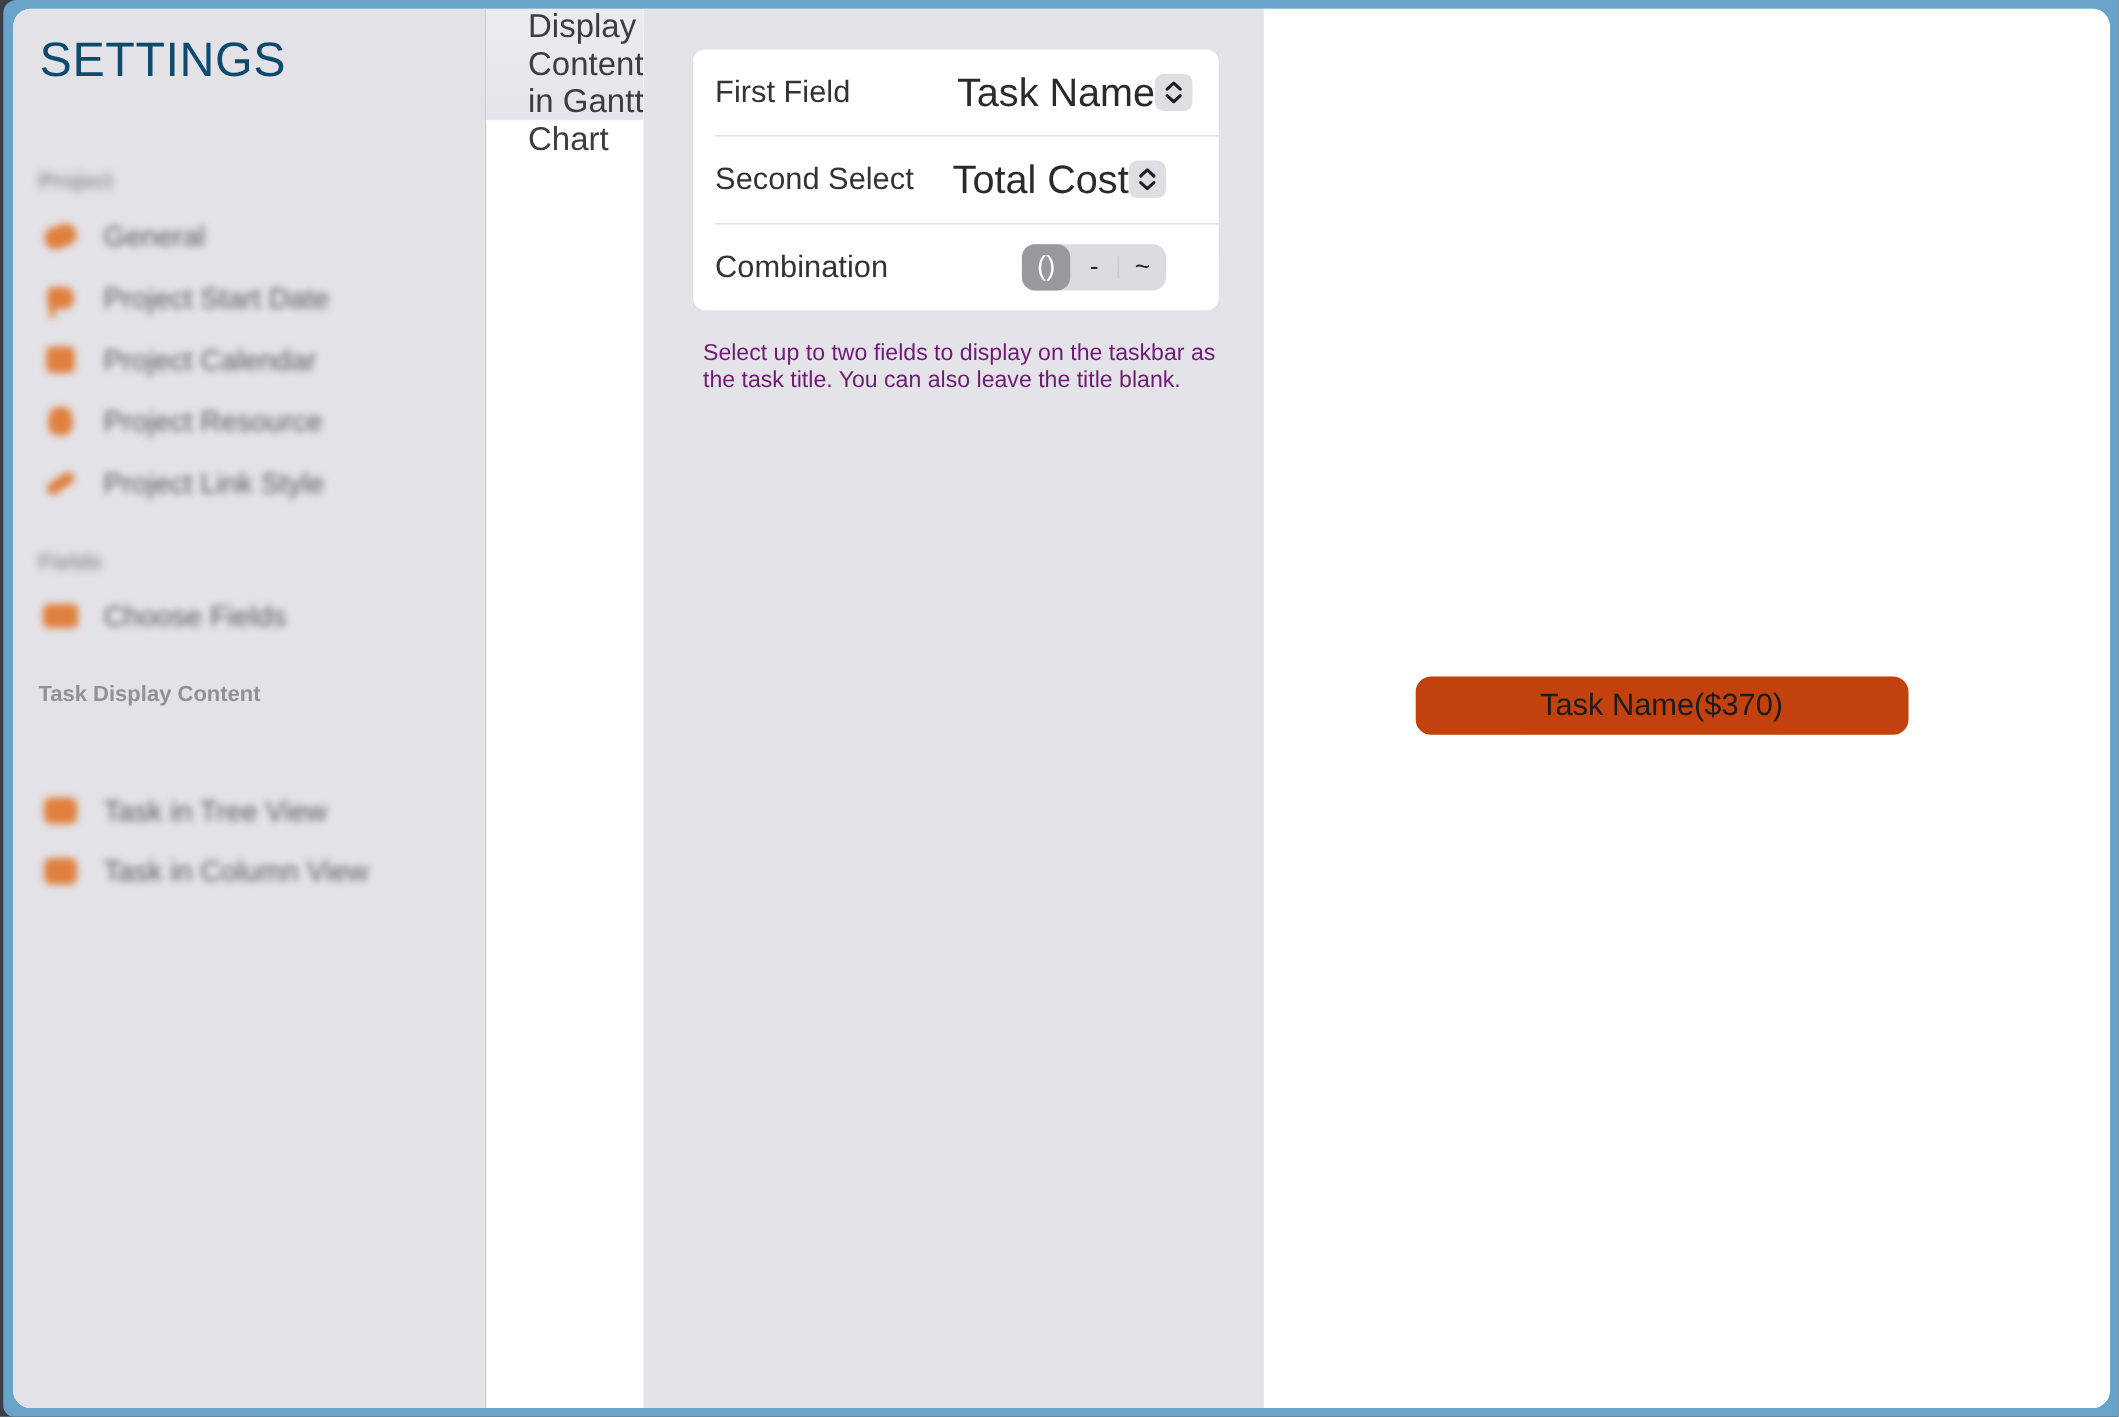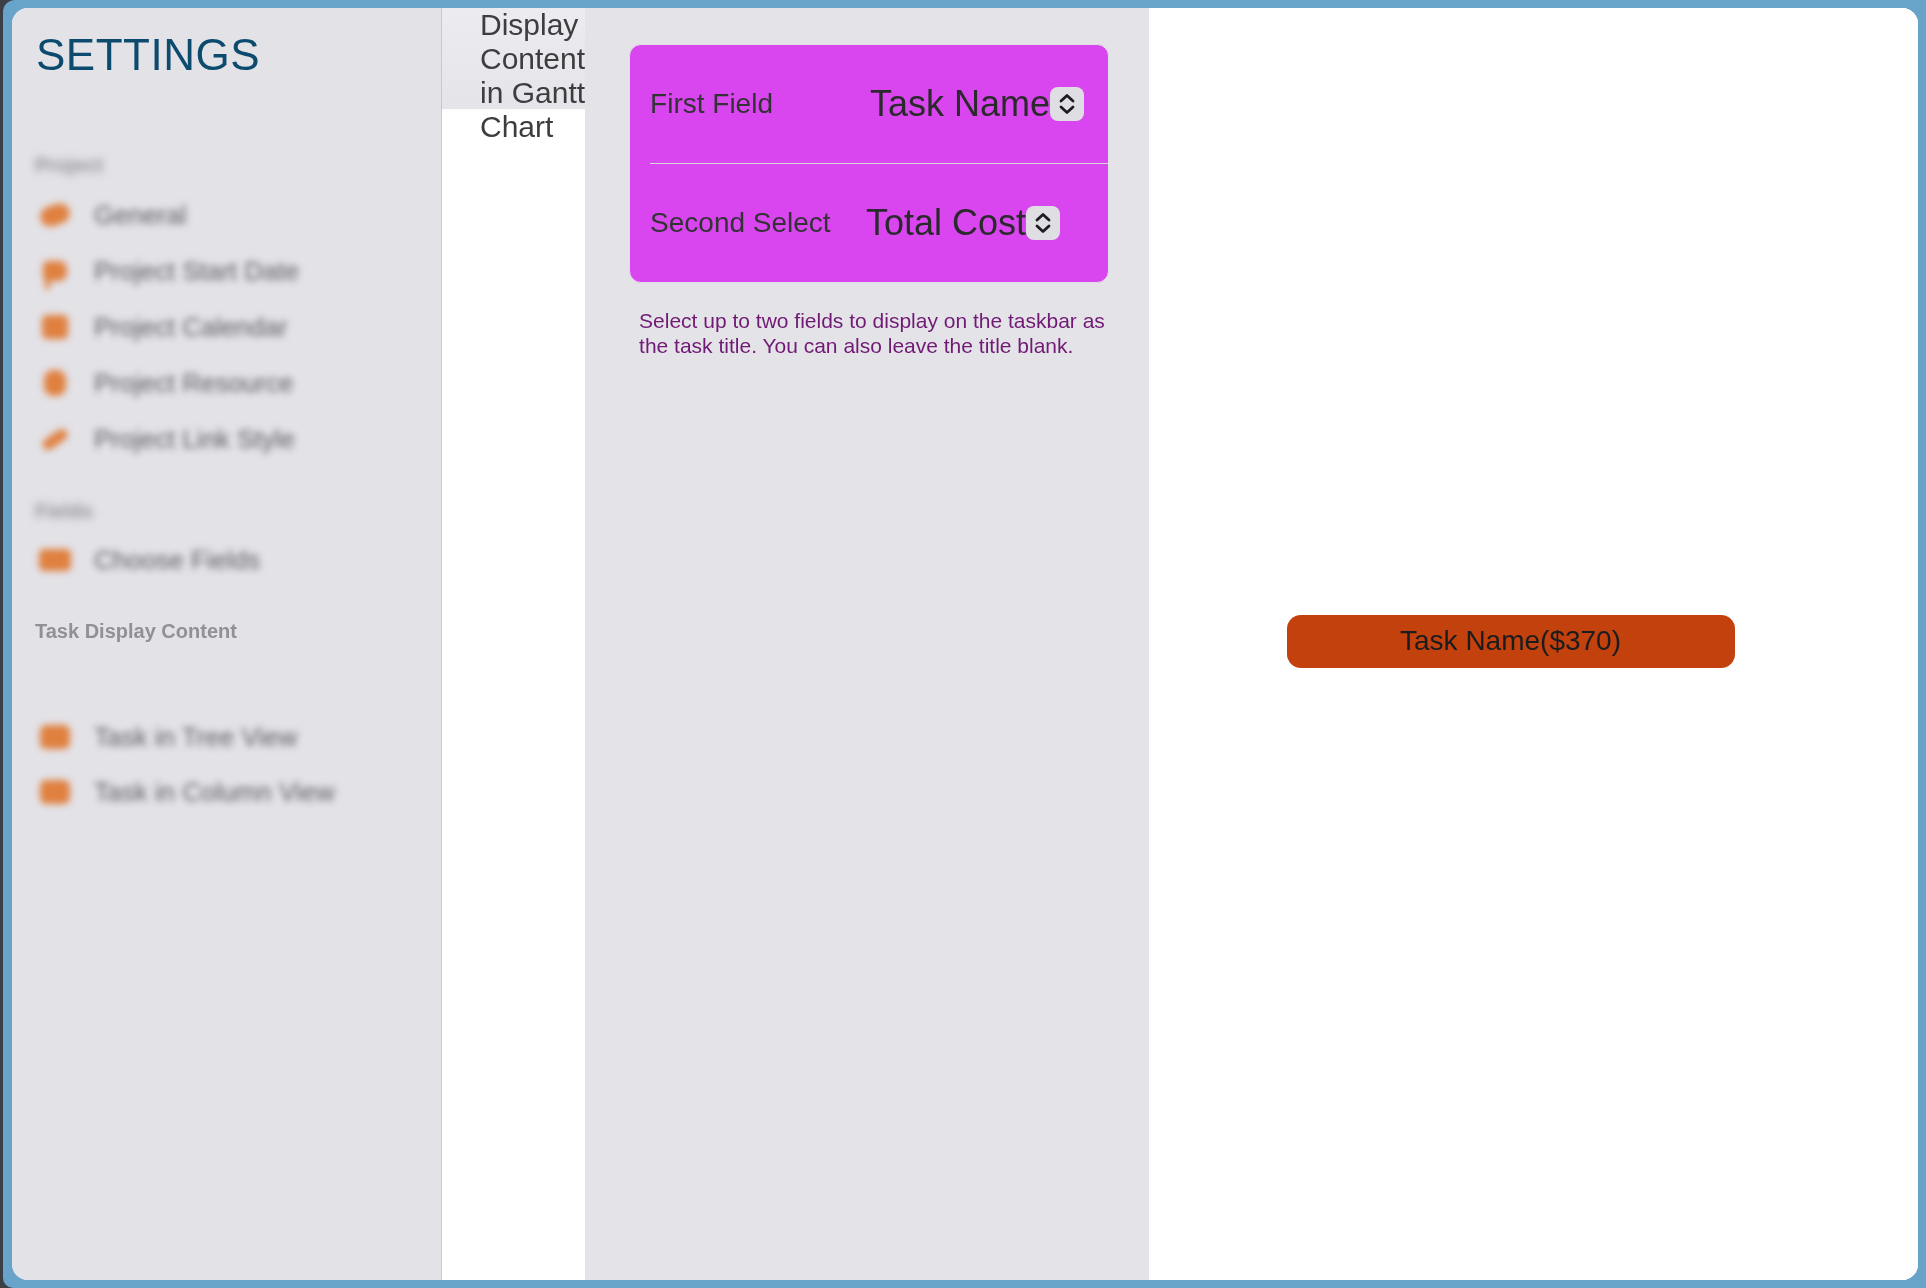--- a/index.html
+++ b/index.html
@@ -76,21 +76,21 @@
   .header-title { margin-left:38px; font-size:30px; color:#3d3d40; font-weight:400; }
   #body { flex:1; position:relative; background:#ffffff; display:flex; }
 
   
   #panel {
     width:564px; flex:0 0 564px; position:relative;
     background:#e4e3e8; height:100%;
   }
   #form-card {
     position:absolute; left:44px; top:36px; width:480px; height:239px;
-    background:#d946ef; border-radius:12px;
+    background:#ffffff; border-radius:12px;
     border:1px solid #e0dfe4;
     display:flex; flex-direction:column;
   }
   .form-row {
     flex:1; display:flex; align-items:center;
     padding:0 24px 0 20px; position:relative;
   }
   .form-row + .form-row { border-top:1px solid #d7d6da; margin-left:20px; padding-left:0; }
   .form-label { font-size:28px; color:#333336; }
   .row-right { margin-left:auto; display:flex; align-items:center; }
@@ -228,20 +228,31 @@
               <span class="select-value">Total Cost</span>
               <span class="stepper">
                 <svg width="20" height="24" viewBox="0 0 20 24" fill="none">
                   <path d="M4 9 L10 3.5 L16 9" stroke="#1d1d1f" stroke-width="2.8" stroke-linecap="round" stroke-linejoin="round"></path>
                   <path d="M4 15 L10 20.5 L16 15" stroke="#1d1d1f" stroke-width="2.8" stroke-linecap="round" stroke-linejoin="round"></path>
                 </svg>
               </span>
             </span>
           </div>
 
+          <div class="form-row">
+            <span class="form-label">Combination</span>
+            <span class="row-right" style="padding-right:24px;">
+              <span class="segmented">
+                <span class="seg-opt selected">()</span>
+                <span class="seg-opt">-</span>
+                <span class="seg-divider"></span>
+                <span class="seg-opt">~</span>
+              </span>
+            </span>
+          </div>
 
         </div>
 
         <div class="panel-description">Select up to two fields to display on the taskbar as the task title. You can also leave the title blank.</div>
       </div>
 
       <div id="preview">
         <div class="task-pill">Task Name($370)</div>
       </div>
     </div>

